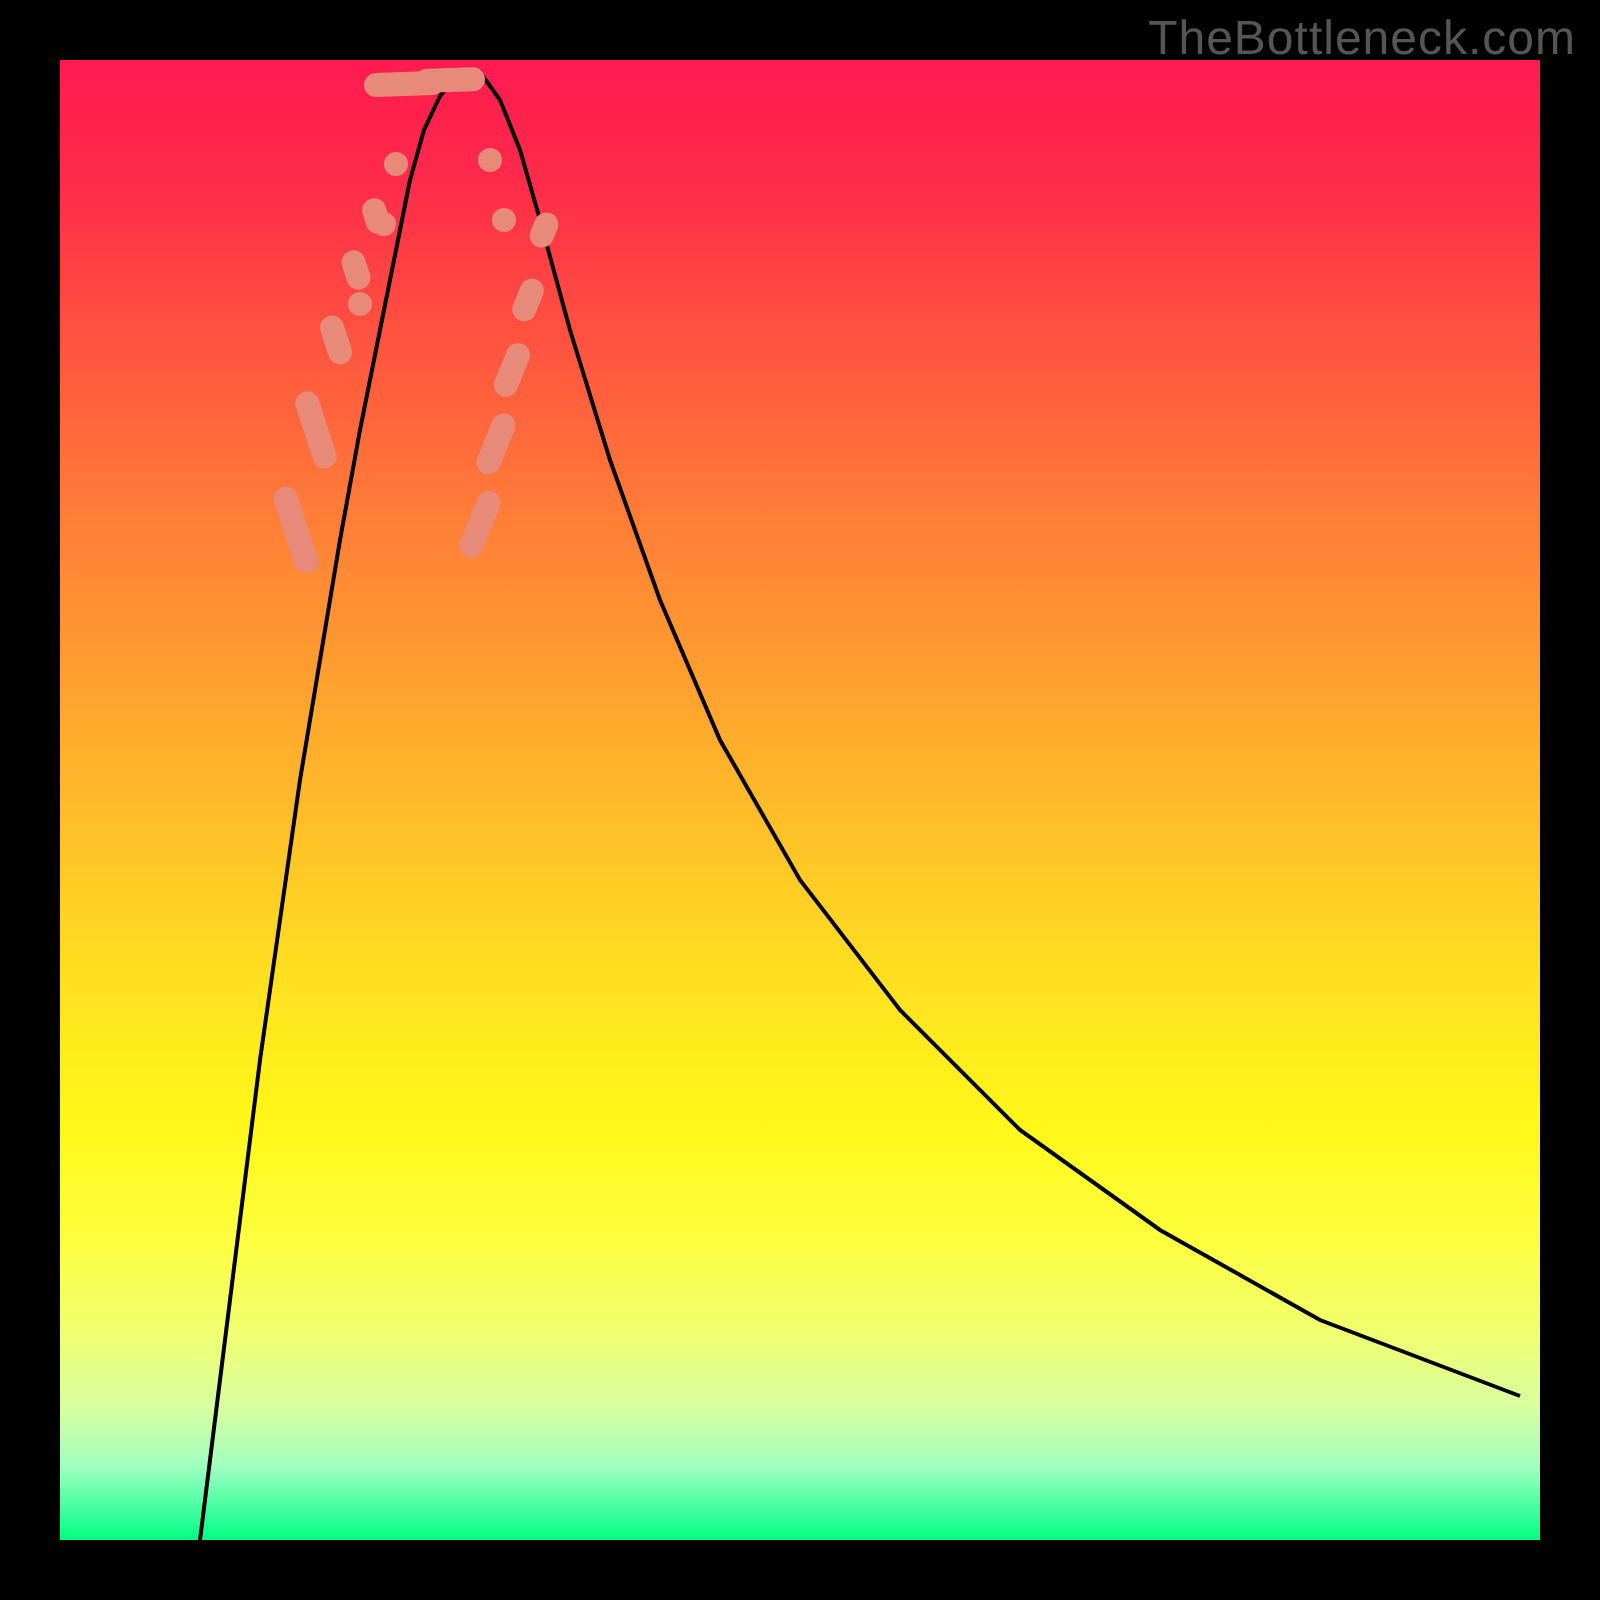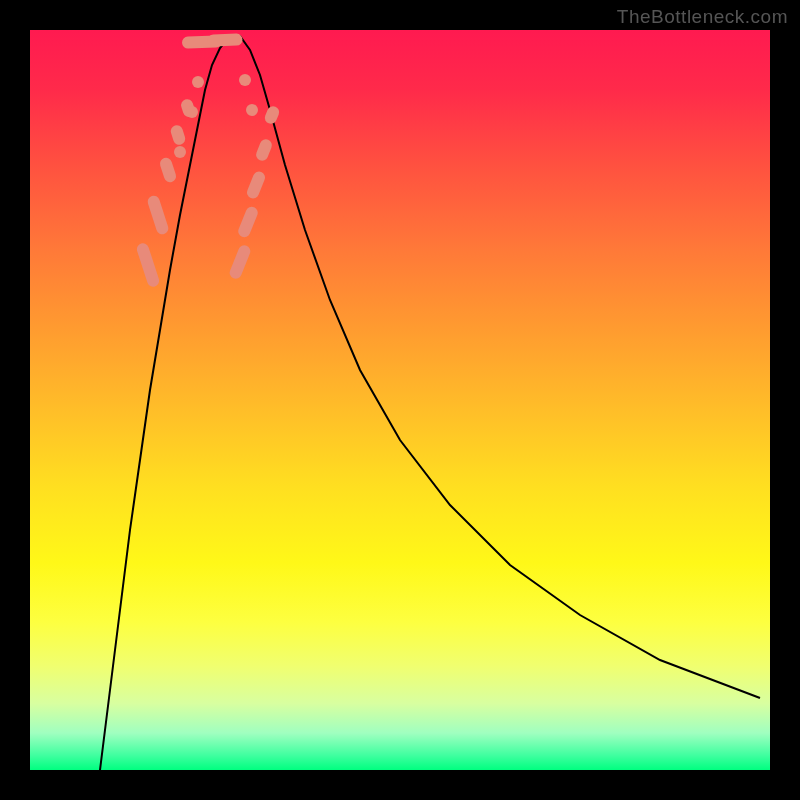--- a/index.html
+++ b/index.html
@@ -12,21 +12,21 @@
       height: 800px;
       background: #000;
       position: relative;
       font-family: Arial, sans-serif;
     }
     .watermark {
       position: absolute;
       top: 6px;
       right: 12px;
       color: #555;
-      font-size: 19px;
+      font-size: 24px;
       font-weight: normal;
       z-index: 10;
       letter-spacing: 0.5px;
       text-align: right;
     }
     .chart-area {
       position: absolute;
       left: 30px;
       top: 30px;
       width: 740px;

